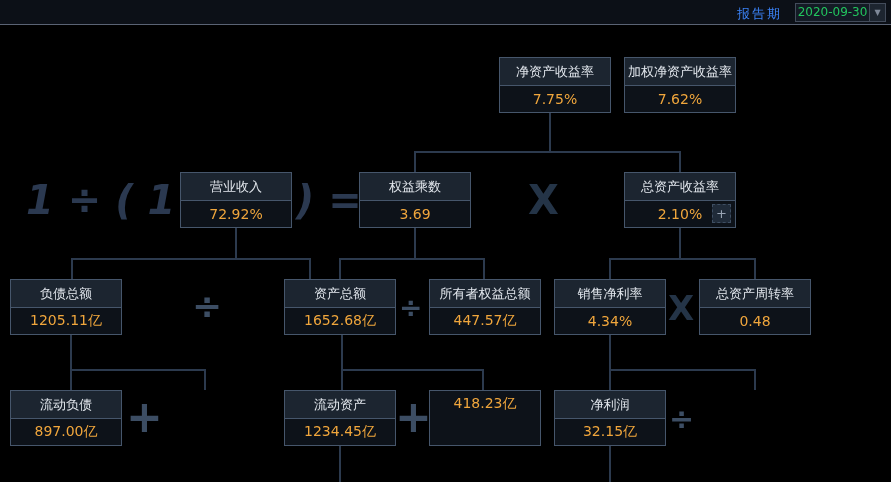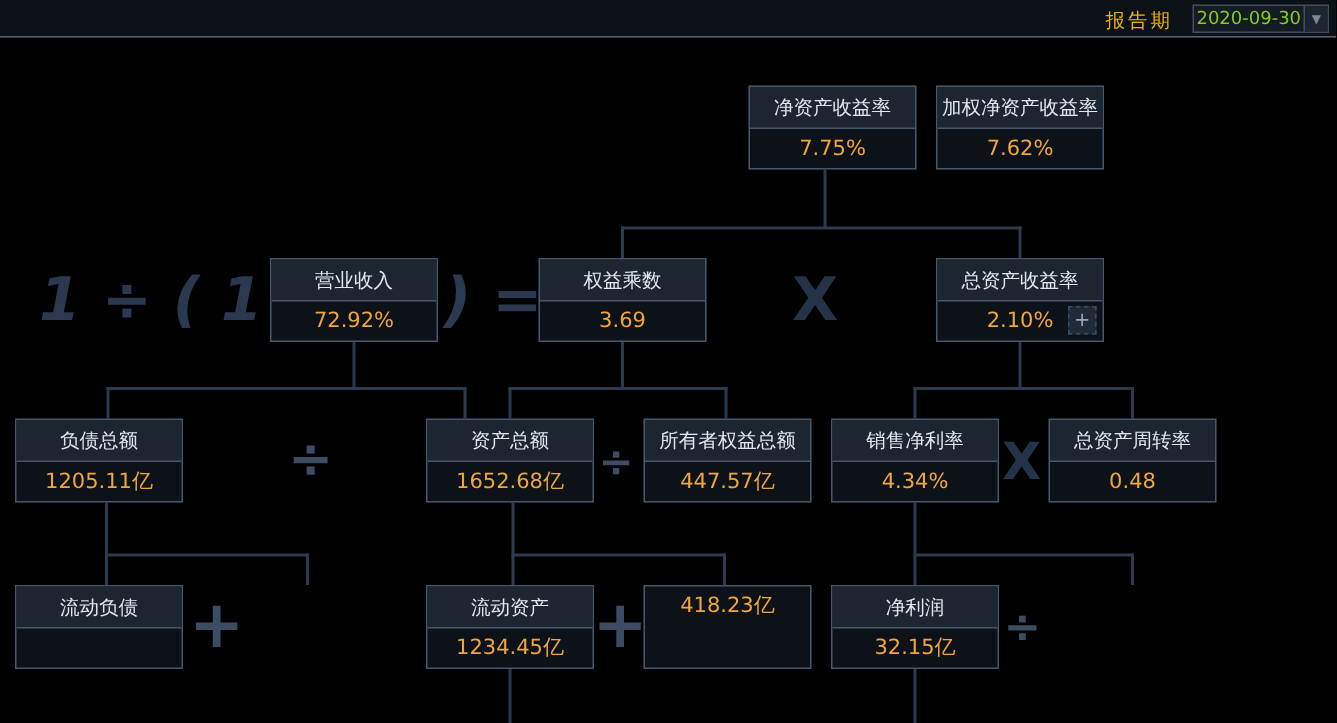--- a/index.html
+++ b/index.html
@@ -4,26 +4,26 @@
 <style>
   * { margin:0; padding:0; box-sizing:border-box; }
   html,body { background:#000; }
   body { font-family:"DejaVu Sans","Liberation Sans",sans-serif; }
 
   #screen { position:relative; width:891px; height:482px; background:#000; overflow:hidden; }
 
   
   #topbar { position:absolute; left:0; top:0; width:891px; height:25px;
             background:#0c1017; border-bottom:1px solid #5a6374; }
-  .rp-label { position:absolute; left:737px; top:5px; font-size:13px; color:#eab308;
+  .rp-label { position:absolute; left:737px; top:5px; font-size:13px; color:#3b82f6;
               letter-spacing:2px; }
   .dropdown { position:absolute; left:795px; top:3px; width:91px; height:19px;
               background:#141b25; border:1px solid #434c5b; display:flex; align-items:stretch;
               cursor:pointer; }
-  .dropdown-value { flex:1; text-align:center; font-size:12px; color:#84cc16;
+  .dropdown-value { flex:1; text-align:center; font-size:12px; color:#22c55e;
                     line-height:17px; white-space:nowrap; }
   .dropdown-arrow { width:16px; background:#1d2530; color:#7e8899; font-size:8px;
                     display:flex; align-items:center; justify-content:center;
                     border-left:1px solid #434c5b; }
 
   
   .node { position:absolute; width:112px; height:56px;
           border:1px solid var(--box-border,#46566b); background:#0d1219; }
   .node-title { height:28px; background:#1c2530; border-bottom:1px solid var(--box-border,#46566b);
                 color:#e2e7ed; font-size:13px; display:flex; align-items:center;
@@ -145,20 +145,21 @@
     <div class="node-title">销售净利率</div>
     <div class="node-value">4.34%</div>
   </div>
   <div class="node" style="left:699px;top:279px">
     <div class="node-title">总资产周转率</div>
     <div class="node-value">0.48</div>
   </div>
 
   <div class="node" style="left:10px;top:390px">
     <div class="node-title">流动负债</div>
+    <div class="node-value">897.00亿</div>
   </div>
   <div class="node" style="left:284px;top:390px">
     <div class="node-title">流动资产</div>
     <div class="node-value">1234.45亿</div>
   </div>
   <div class="node" style="left:429px;top:390px">
     <div class="node-value">418.23亿</div>
   </div>
   <div class="node" style="left:554px;top:390px">
     <div class="node-title">净利润</div>

